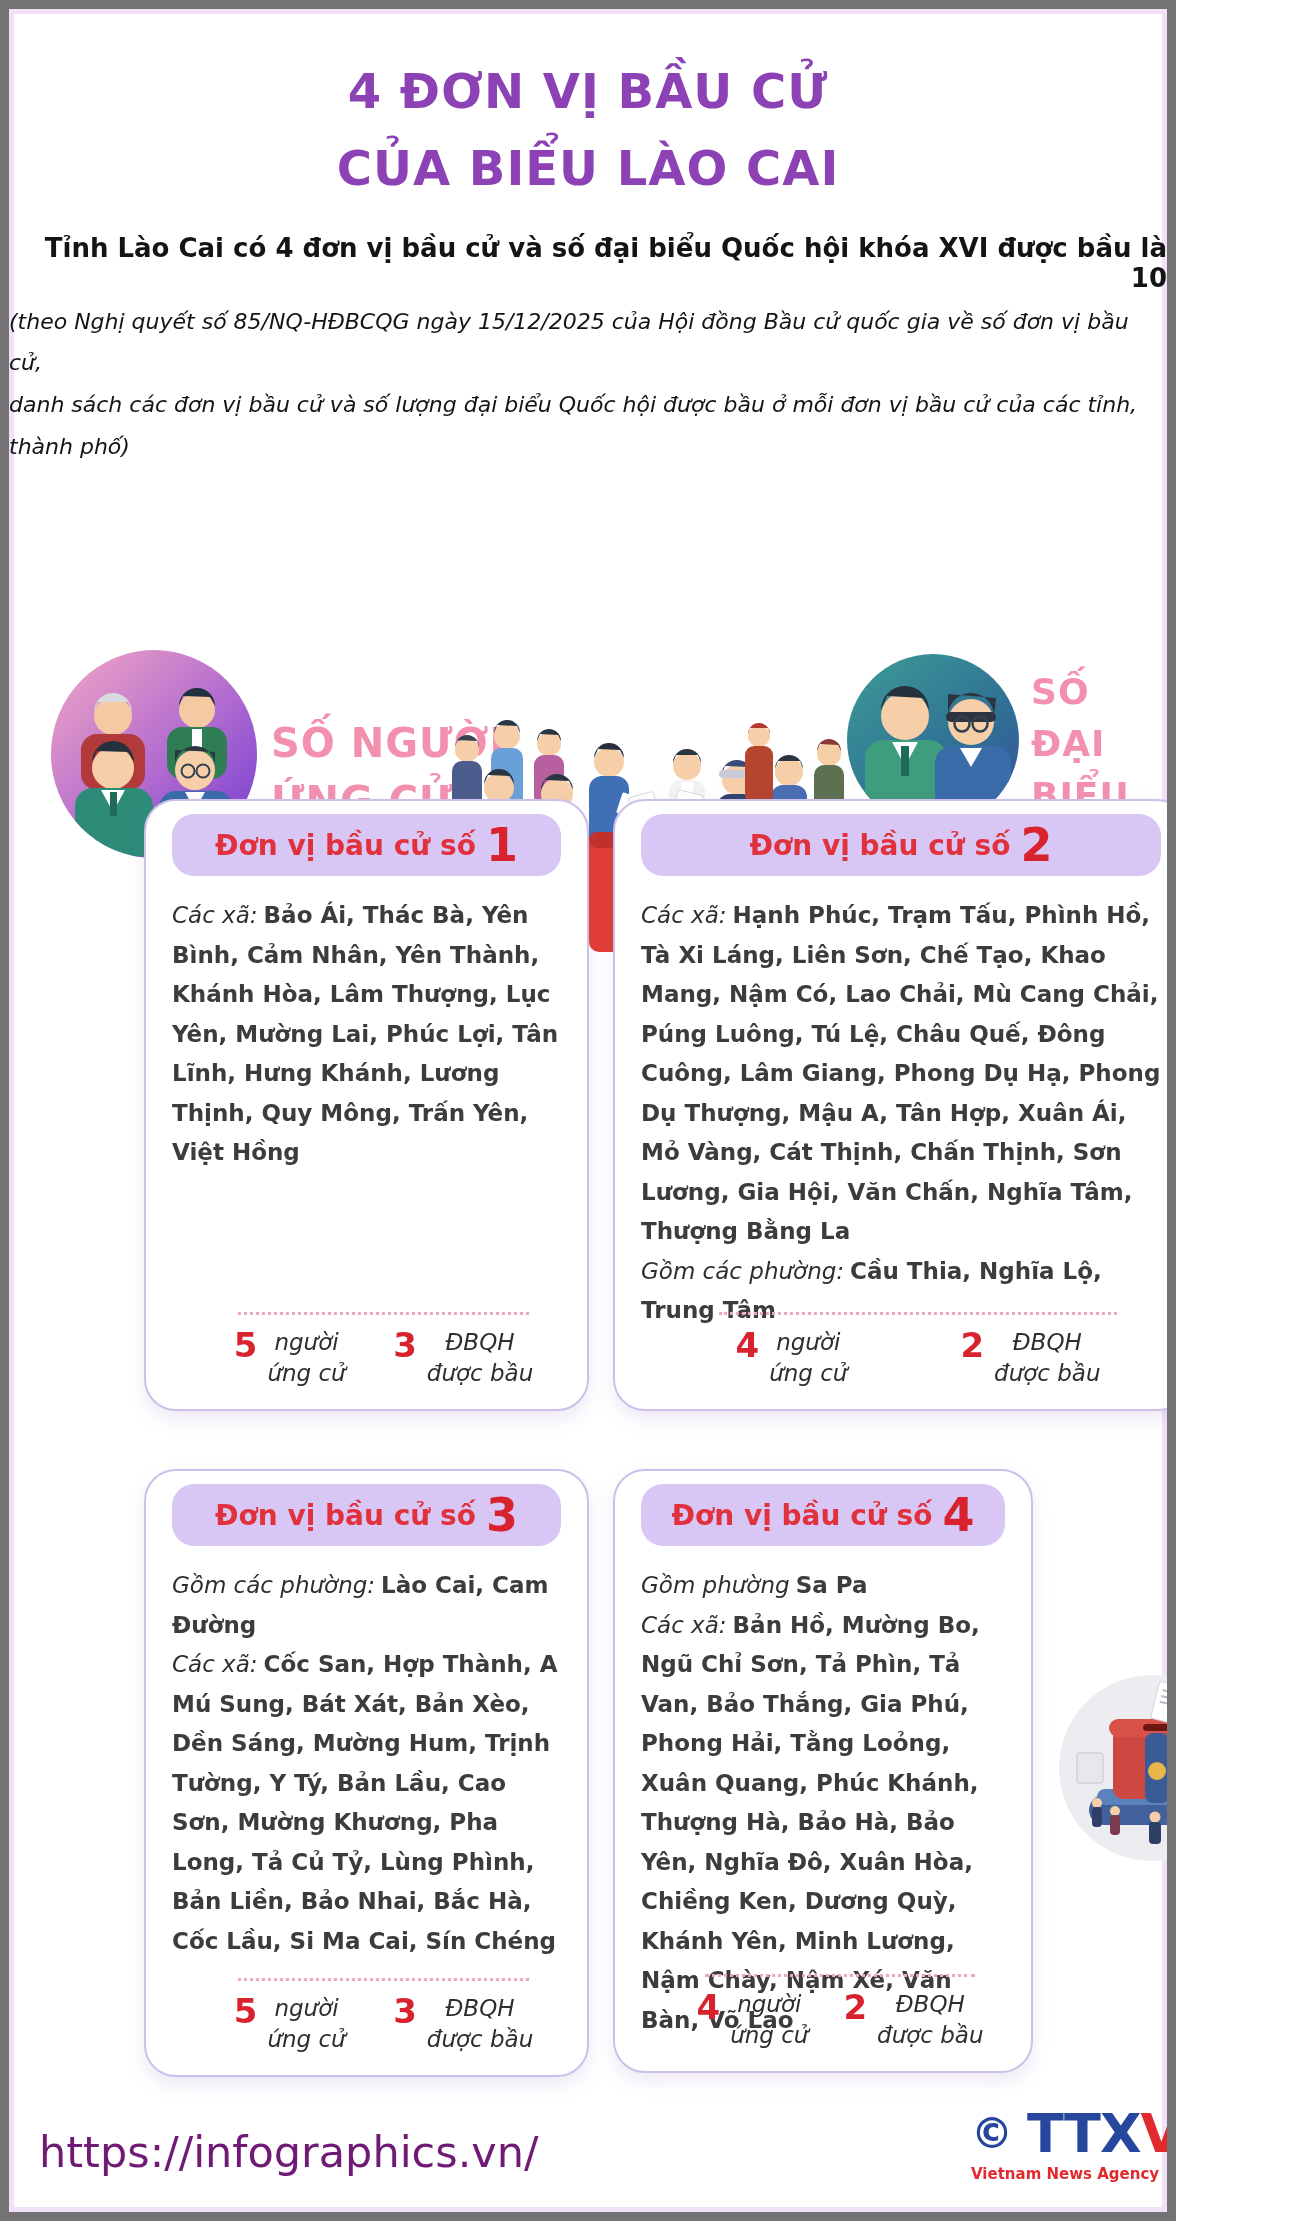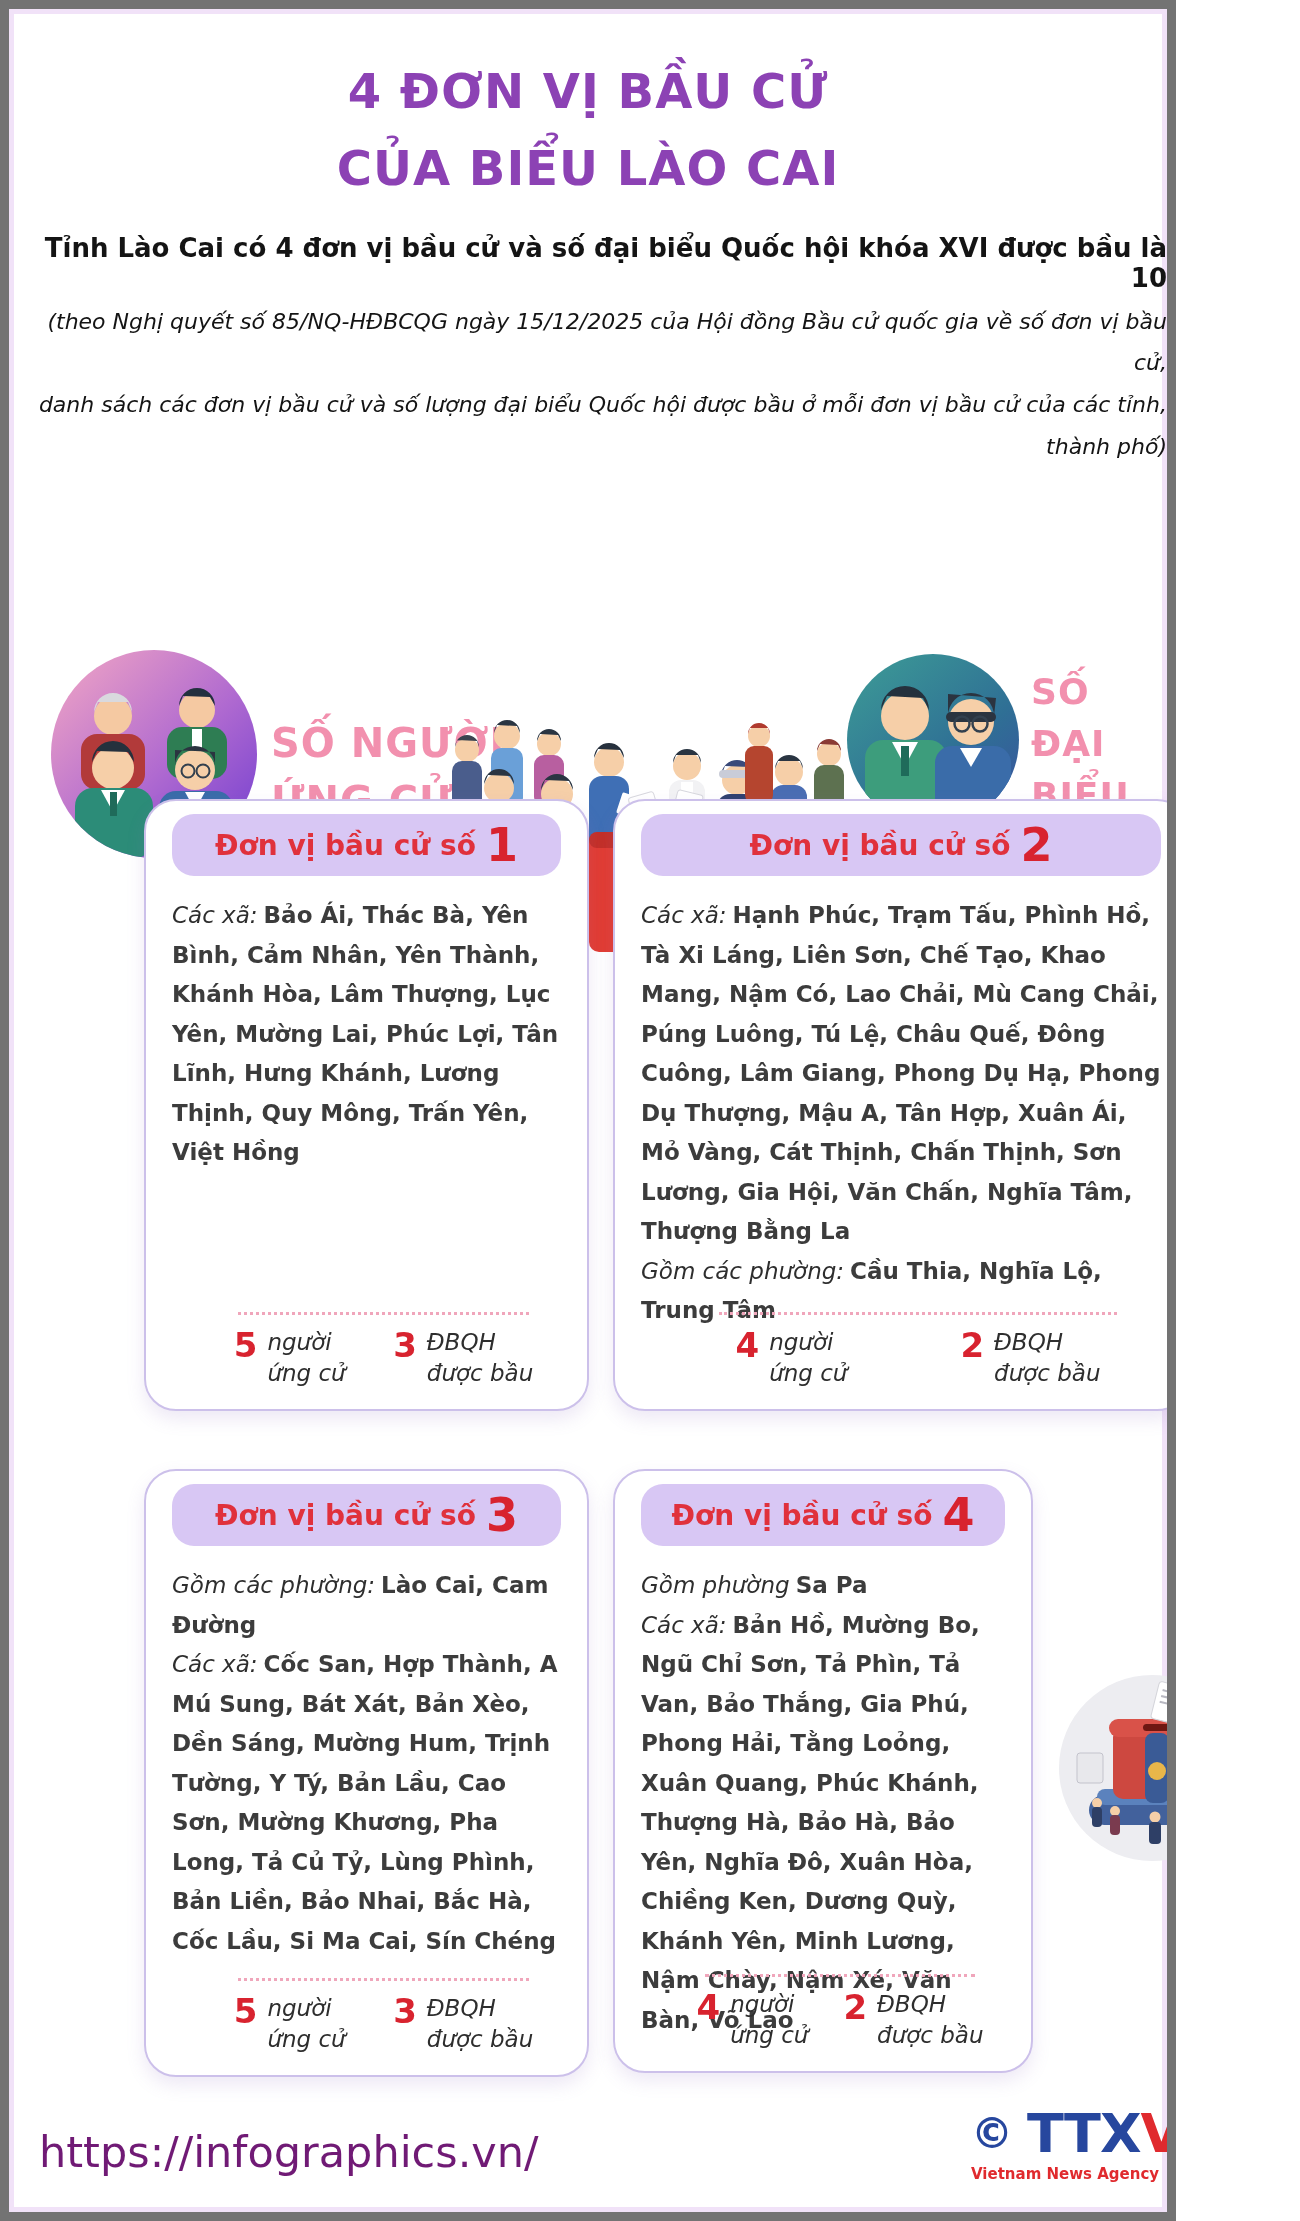--- a/index.html
+++ b/index.html
@@ -7,21 +7,21 @@
     position:relative;width:1176px;height:2221px;box-sizing:border-box;
     background:#ffffff;border:9px solid #737373;
     box-shadow: inset 0 0 0 5px #f1e2f8;
     font-family:"DejaVu Sans","Liberation Sans",sans-serif;
     overflow:hidden;
   }
   
   .title{margin-top:44px;text-align:center;color:#8c42b4;font-weight:800;
          font-size:48px;line-height:1.6;letter-spacing:1px;}
   .intro-bold{margin-top:26px;text-align:right;color:#141414;font-weight:700;font-size:26px;}
-  .intro-note{margin-top:8px;text-align:right;color:#141414;font-style:italic;
+  .intro-note{margin-top:8px;text-align:left;color:#141414;font-style:italic;
               font-size:22px;line-height:1.9;}
   
   .summary{position:relative;height:345px;margin-top:168px;}
   .circle{position:absolute;border-radius:50%;overflow:hidden;}
   .circle.cand{left:42px;top:14px;width:206px;height:208px;
         background:linear-gradient(135deg,#f4a8c4 0%,#b06ad0 55%,#6e3bd0 100%);}
   .circle.elec{left:838px;top:18px;width:172px;height:172px;
         background:linear-gradient(140deg,#3d9d96 0%,#2f6f95 60%,#3b4ea0 100%);}
   .sum-label{position:absolute;color:#f290ae;font-weight:800;line-height:1.45;letter-spacing:1px;}
   .sum-label.cand{left:262px;top:78px;font-size:40px;}
@@ -45,21 +45,21 @@
   .unit-body{padding:20px 26px 0;font-size:23px;line-height:1.72;color:#3c3c3c;}
   .unit-body p{margin:0;}
   .unit-body em{font-style:italic;font-weight:400;color:#2e2e2e;margin-right:6px;}
   .unit-body strong{font-weight:700;}
   .unit-foot{position:absolute;left:60px;right:26px;bottom:20px;}
   .dotted{border-top:3px dotted #f0a6bb;width:82%;margin:0 auto 12px;}
   .stats{display:flex;justify-content:space-around;padding:0 4px;}
   .stat{display:flex;gap:10px;align-items:flex-start;}
   .stat .num{color:#d8232f;font-weight:900;font-size:34px;line-height:1.1;}
   .stat-lines{display:flex;flex-direction:column;font-style:italic;color:#2e2e2e;
-              font-size:23px;line-height:1.35;}
+              font-size:23px;line-height:1.35;align-items:center;}
   
   .ballot-circle{position:absolute;left:1050px;top:1666px;width:186px;height:186px;
                  border-radius:50%;background:#ededf1;overflow:hidden;}
   
   .footer-url{position:absolute;left:30px;top:2118px;font-size:43px;color:#701a75;
               text-decoration:none;font-weight:400;}
   .logo{position:absolute;left:962px;top:2098px;width:320px;height:95px;}
   .logo-row{display:flex;align-items:center;gap:14px;}
   .logo-copy{color:#27479e;font-size:42px;font-weight:700;line-height:1;}
   .logo-word{position:relative;font-weight:900;font-size:54px;letter-spacing:-1px;

